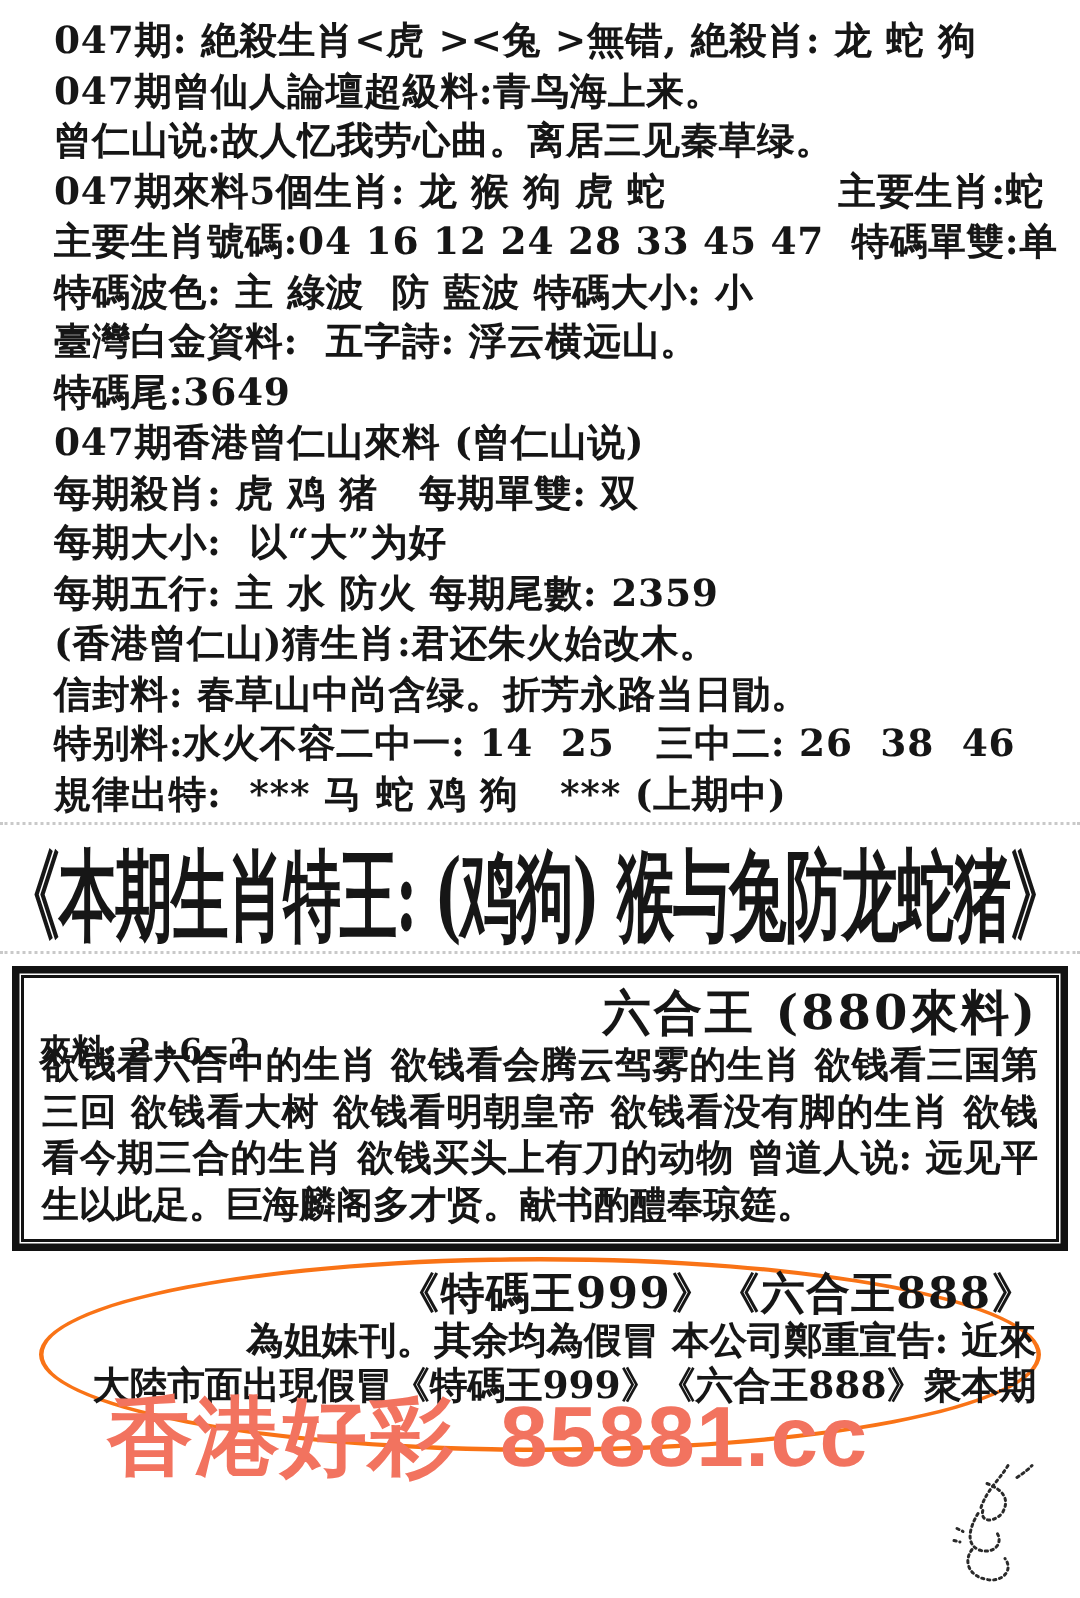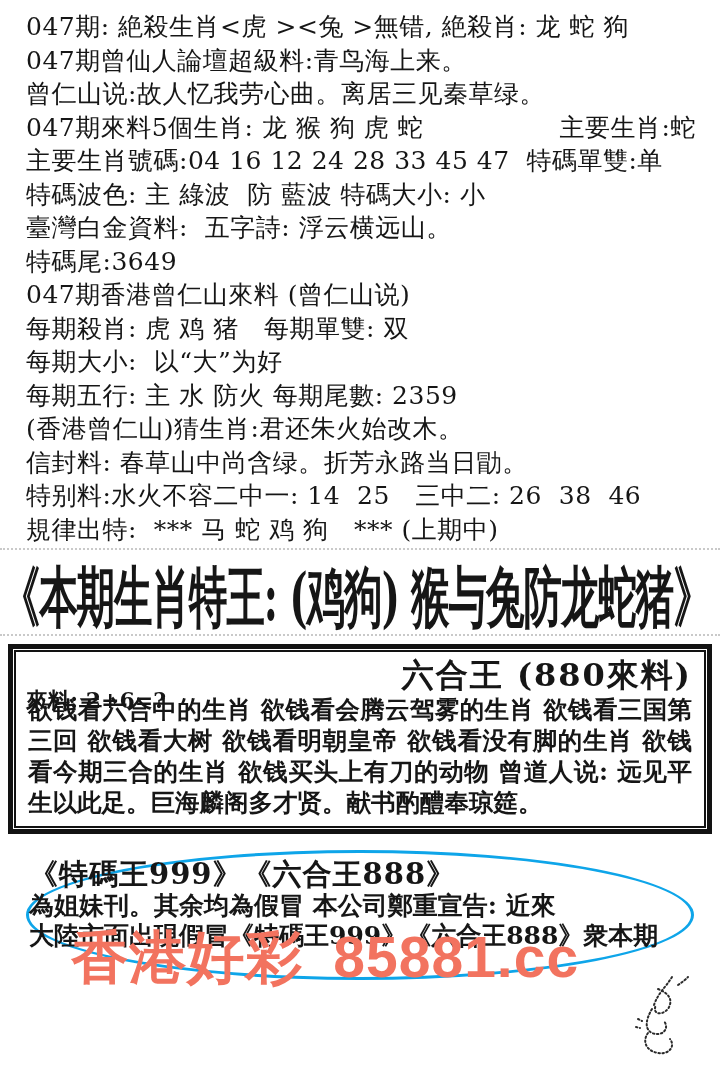--- a/index.html
+++ b/index.html
@@ -1,42 +1,42 @@
 <!DOCTYPE html>
 <html><head>
 <meta charset="utf-8">
 <style>
   html,body{margin:0;padding:0;}
   body{
     width:720px;height:1065px;position:relative;overflow:hidden;
     background:#ffffff;color:#161616;
     font-family:"DejaVu Serif", serif;
   }
-  .sheet{padding:10px 20px 0 26px;font-weight:normal;font-size:25px;}
+  .sheet{padding:10px 20px 0 36px;font-weight:bold;font-size:25px;}
   .line{line-height:33.5px;white-space:pre;letter-spacing:0.5px;}
   .line.split{display:flex;justify-content:space-between;padding-right:4px;align-items:center;}
   .headline-wrap{
     height:84px;margin-top:2px;position:relative;
     border-top:2px dotted #c9c9c9;border-bottom:2px dotted #c9c9c9;
   }
   .headline{
     position:absolute;left:2px;top:4px;white-space:nowrap;
     font-size:44px;font-weight:bold;letter-spacing:-1px;
     transform:scale(0.87,1.5);transform-origin:0 0;
   }
   .box{margin:8px 8px 0 8px;border:5px solid #121212;}
   .box-inner{border:2px solid #121212;margin:1px;padding:2px 12px 8px 12px;}
   .box-head{position:relative;height:40px;}
   .box-note{position:absolute;left:-2px;top:12px;font-size:22px;font-weight:bold;white-space:pre;margin-top:20px;}
   .box-title{display:block;text-align:right;font-size:32px;font-weight:bold;letter-spacing:2px;}
   .box-body{font-size:24.5px;font-weight:bold;line-height:31px;text-align:justify;}
   .oval{
-    width:668px;height:130px;margin:16px auto 0;box-sizing:border-box;
-    border:3px solid #0ea5e9;border-radius:50%;
-    text-align:left;padding-top:4px;font-weight:bold;
+    width:668px;height:130px;margin:4px auto 0;box-sizing:border-box;
+    border:3px solid #f97316;border-radius:50%;
+    text-align:right;padding-top:4px;font-weight:bold;
   }
   .oval-line{font-size:25px;line-height:30px;white-space:nowrap;}
   .oval-line-1{font-size:29px;line-height:34px;letter-spacing:1px;}
   .watermark{
     position:absolute;left:4px;bottom:2px;
     font-family:"Liberation Sans", sans-serif;font-weight:bold;
     font-size:57px;letter-spacing:1px;color:#f2735f;white-space:pre;
   }
   .wm-site{margin-right:30px;}
   .scribble{position:absolute;right:30px;bottom:8px;}

